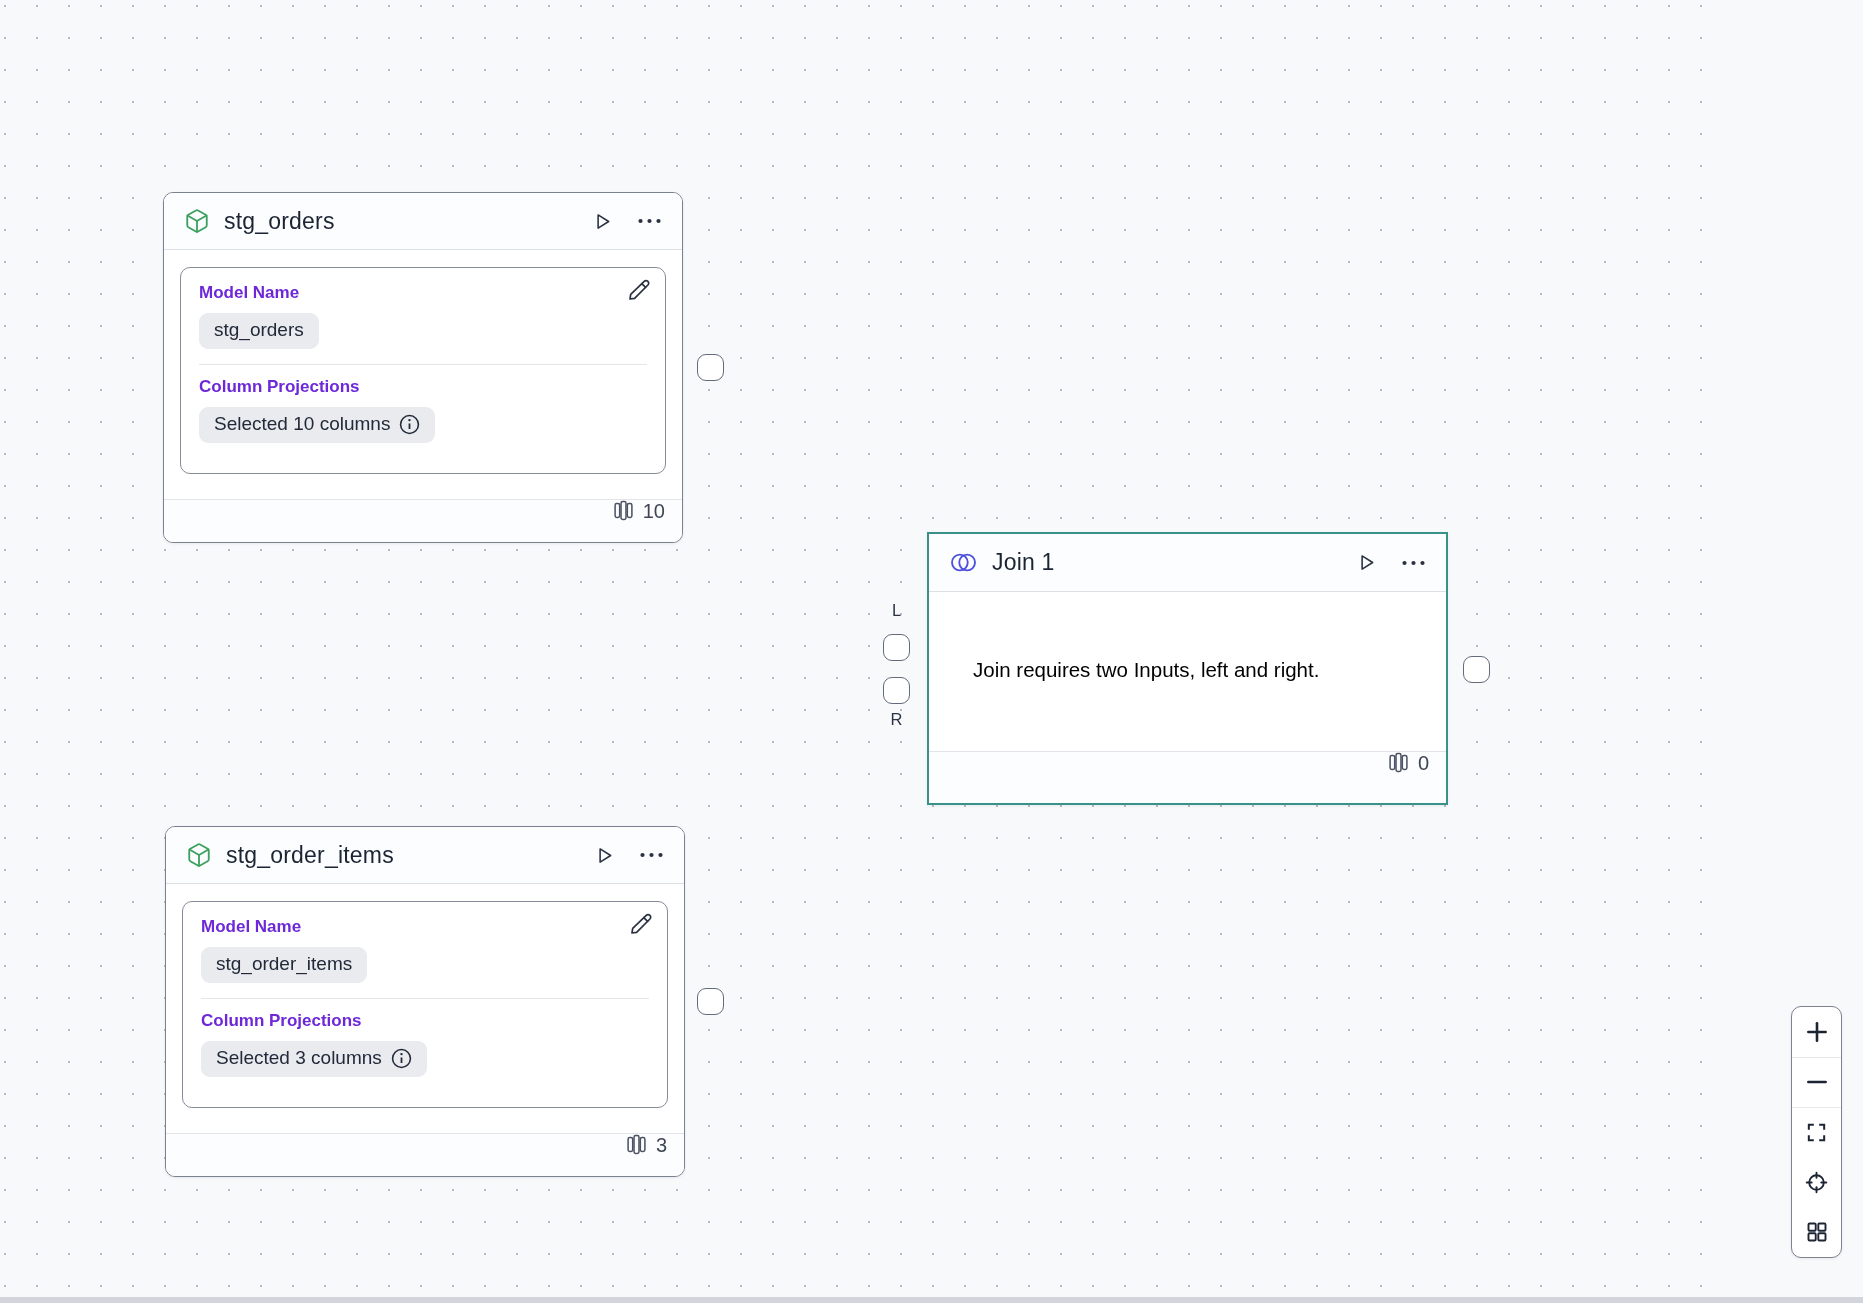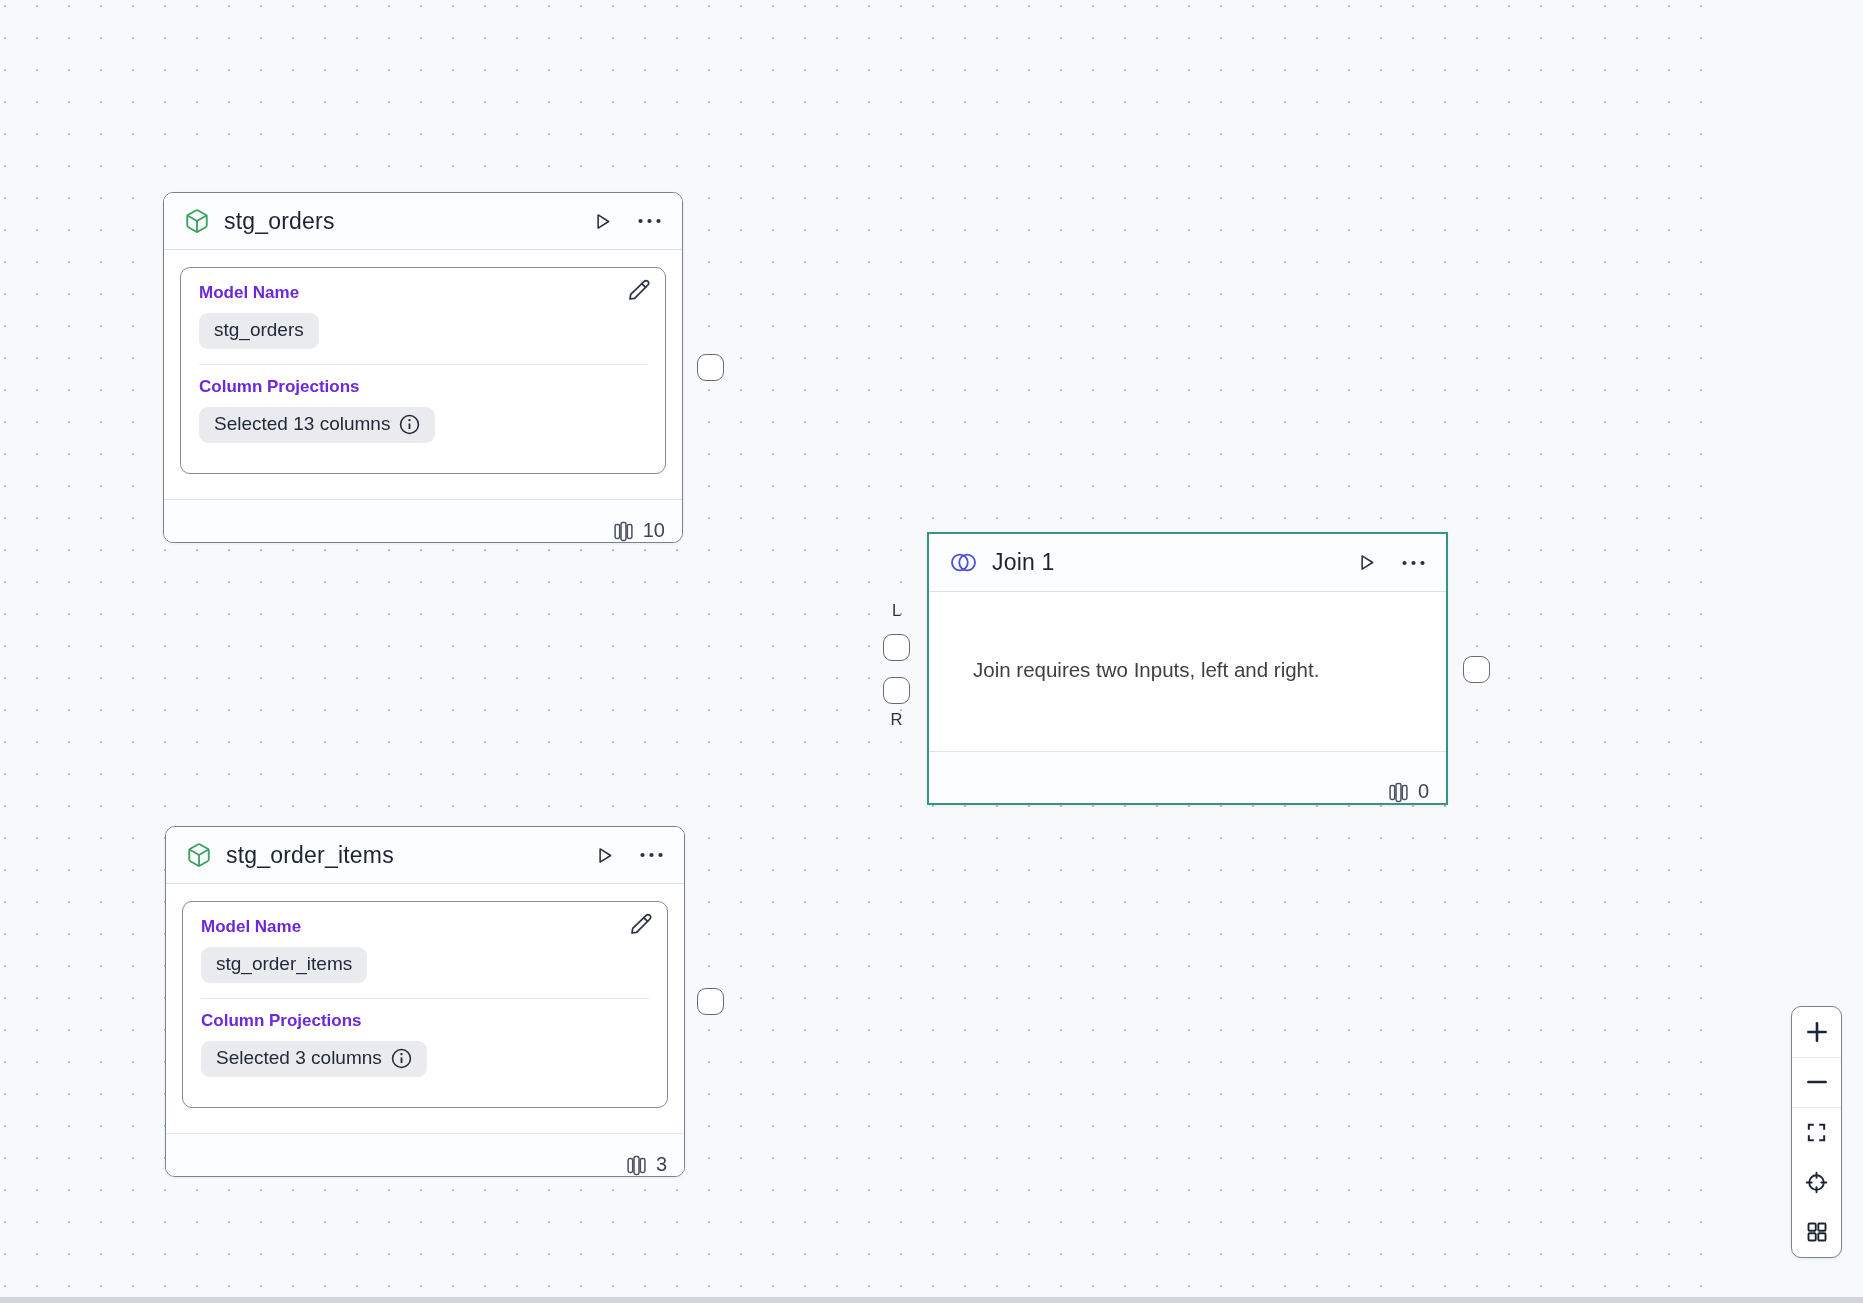--- a/index.html
+++ b/index.html
@@ -75,21 +75,21 @@
   }
   .card-divider {
     border-top: 1px solid #e4e6ea;
     margin: 15px 0 12px 0;
   }
   .pencil { position: absolute; top: 10px; right: 14px; }
   .node-footer {
     flex: 0 0 auto;
     height: 43px;
     display: flex;
-    align-items: flex-end;
+    align-items: flex-start;
     justify-content: flex-end;
     gap: 9px;
     padding: 0 17px;
     background: #fcfdfe;
     border-top: 1px solid #e2e4e9;
     border-radius: 0 0 9px 9px;
     font-size: 20px;
     color: #3e4656;
   }
 
@@ -101,21 +101,21 @@
   .node.join .node-header { height: 58px; border-radius: 9px 9px 0 0; }
   .node.join .node-footer { height: 52px; }
   .join-body {
     flex: 1 1 auto;
     display: flex;
     flex-direction: column;
     justify-content: center;
     padding: 0 20px 4px 44px;
   }
   .error-line {
-    color: #404040;
+    color: #000000;
     font-size: 20.5px;
     line-height: 31px;
     white-space: nowrap;
   }
 
   
   .port {
     position: absolute;
     width: 27px; height: 27px;
     background: #ffffff;
@@ -197,21 +197,21 @@
             <line x1="14.8" y1="5.6" x2="18.6" y2="9.4"></line>
           </svg>
         </span>
         <div class="field-label">Model Name</div>
         <div class="chip">
           <span>stg_orders</span>
         </div>
         <div class="card-divider"></div>
         <div class="field-label">Column Projections</div>
         <div class="chip">
-          <span>Selected 13 columns</span>
+          <span>Selected 10 columns</span>
           <span>
             <svg width="21" height="21" viewBox="0 0 20 20" fill="none" stroke="#222a3a" stroke-width="1.5">
               <circle cx="10" cy="10" r="8.5"></circle>
               <line x1="10" y1="9" x2="10" y2="14.3" stroke-width="1.7"></line>
               <circle cx="10" cy="5.8" r="1.15" fill="#222a3a" stroke="none"></circle>
             </svg>
           </span>
         </div>
       </div>
     </div>

